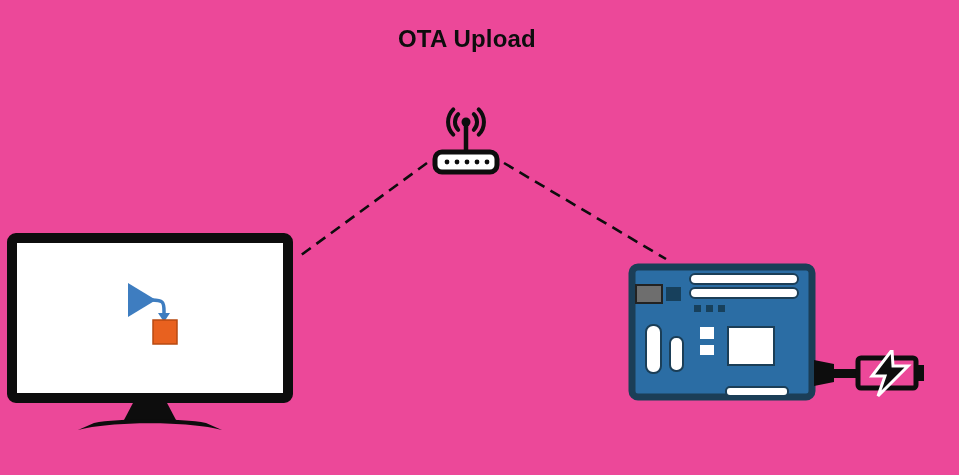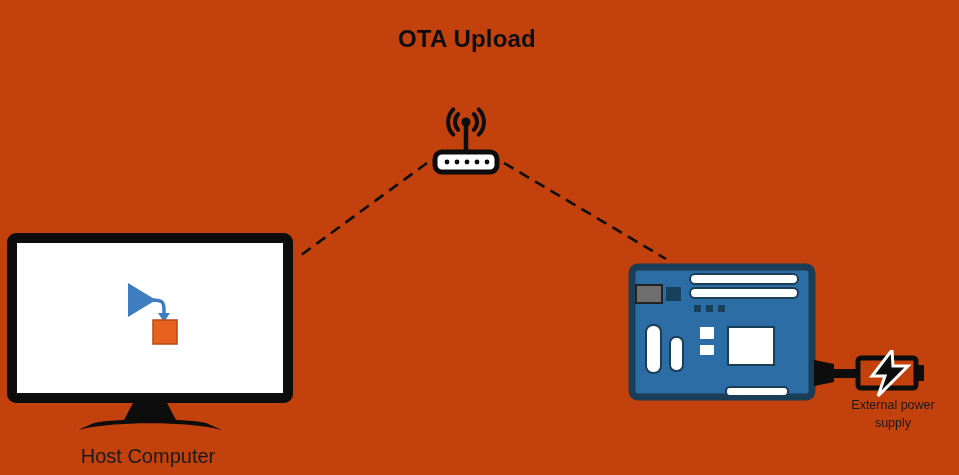--- a/index.html
+++ b/index.html
@@ -1,17 +1,17 @@
 <!DOCTYPE html>
 <html><head>
 <meta charset="utf-8">
 <style>
   html,body{margin:0;padding:0;background:#ffffff;}
   #canvas{
-    position:relative;width:959px;height:475px;background:#c2410c;
+    position:relative;width:959px;height:475px;background:#ec4899;
     font-family:"Liberation Sans",sans-serif;overflow:hidden;color:#111;
   }
   .abs{position:absolute;}
   .title{font-weight:700;font-size:24px;color:#0d0d0d;text-align:center;letter-spacing:0.2px;}
   .node-label{font-size:20px;color:#1a1a1a;text-align:center;}
   .small-label{font-size:12.5px;color:#1a1a1a;text-align:center;line-height:1.4;}
   svg{display:block;}
 </style>
 </head>
 <body>
@@ -80,18 +80,16 @@
   </svg>
 
   <svg class="abs" style="left:814px;top:350px;" width="120" height="48" viewBox="0 0 120 48">
     <polygon points="0,10 20,14 20,32 0,36" fill="#0d0d0d"></polygon>
     <rect x="18" y="19" width="28" height="9" fill="#0d0d0d"></rect>
     <rect x="44" y="8" width="58" height="30" rx="3" fill="none" stroke="#0d0d0d" stroke-width="5"></rect>
     <rect x="102" y="15" width="8" height="16" fill="#0d0d0d"></rect>
     <polygon points="78,0 58,26 71,26 64,46 94,16 79,16" fill="#0d0d0d" stroke="#ffffff" stroke-width="3"></polygon>
   </svg>
 
-  <div class="abs node-label" style="left:28px;top:445px;width:240px;">Host Computer</div>
 
 
-  <div class="abs small-label" style="left:838px;top:397px;width:110px;">External power supply</div>
 
 </div>
 
 </body></html>

